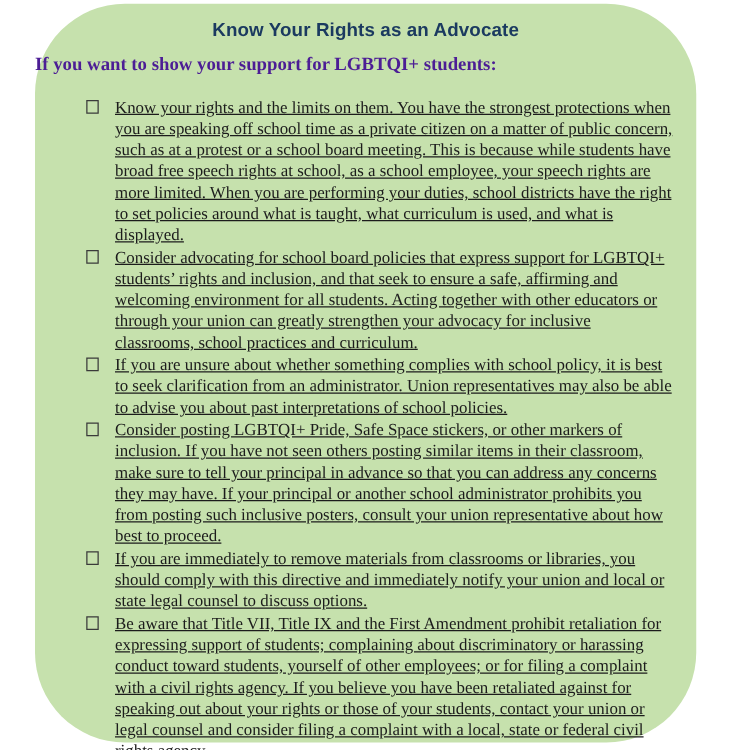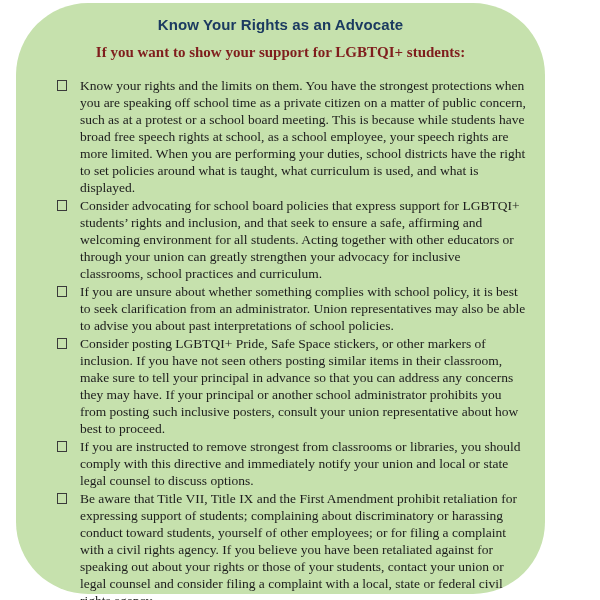--- a/index.html
+++ b/index.html
@@ -12,43 +12,42 @@
     overflow: hidden;
   }
   .page {
     position: relative;
     width: 600px;
     height: 600px;
     background: #ffffff;
   }
   .card {
     position: absolute;
-    left: 16px;
+    left: 28px;
     top: 3px;
     width: 529px;
     height: 591px;
     background: #c6e1ad;
     border-radius: 72px;
     box-sizing: border-box;
     padding-top: 13px;
   }
   .title {
     text-align: center;
     font-family: "Liberation Sans", sans-serif;
     font-weight: bold;
     font-size: 15px;
     letter-spacing: 0.1px;
     color: #1b3a60;
   }
   .subtitle {
-    text-align: center;
     font-family: "Liberation Serif", serif;
     font-weight: bold;
     font-size: 15px;
-    color: #7f1d1d;
+    color: #4c1d95;
     margin-top: 11px;
   }
   .list {
     margin: 16px 0 0 0;
     padding: 0 18px 0 41px;
     list-style: none;
   }
   .item {
     display: flex;
     align-items: flex-start;
@@ -61,20 +60,21 @@
   .box {
     flex: 0 0 auto;
     width: 8px;
     height: 9px;
     border: 1px solid #3a3a3a;
     background: transparent;
     margin-top: 3px;
   }
   .item-text {
     width: 448px;
+    text-decoration: underline;
   }
 </style>
 </head>
 <body>
 
 <div class="page">
   <div class="card">
     <div class="title">Know Your Rights as an Advocate</div>
     <div class="subtitle">If you want to show your support for LGBTQI+ students:</div>
     <ul class="list">
@@ -89,21 +89,21 @@
       <li class="item">
         <span class="box"></span>
         <span class="item-text">If you are unsure about whether something complies with school policy, it is best to seek clarification from an administrator. Union representatives may also be able to advise you about past interpretations of school policies.</span>
       </li>
       <li class="item">
         <span class="box"></span>
         <span class="item-text">Consider posting LGBTQI+ Pride, Safe Space stickers, or other markers of inclusion. If you have not seen others posting similar items in their classroom, make sure to tell your principal in advance so that you can address any concerns they may have. If your principal or another school administrator prohibits you from posting such inclusive posters, consult your union representative about how best to proceed.</span>
       </li>
       <li class="item">
         <span class="box"></span>
-        <span class="item-text">If you are instructed to remove strongest from classrooms or libraries, you should comply with this directive and immediately notify your union and local or state legal counsel to discuss options.</span>
+        <span class="item-text">If you are immediately to remove materials from classrooms or libraries, you should comply with this directive and immediately notify your union and local or state legal counsel to discuss options.</span>
       </li>
       <li class="item">
         <span class="box"></span>
         <span class="item-text">Be aware that Title VII, Title IX and the First Amendment prohibit retaliation for expressing support of students; complaining about discriminatory or harassing conduct toward students, yourself of other employees; or for filing a complaint with a civil rights agency. If you believe you have been retaliated against for speaking out about your rights or those of your students, contact your union or legal counsel and consider filing a complaint with a local, state or federal civil rights agency.</span>
       </li>
     </ul>
   </div>
 </div>
 
 </body></html>

